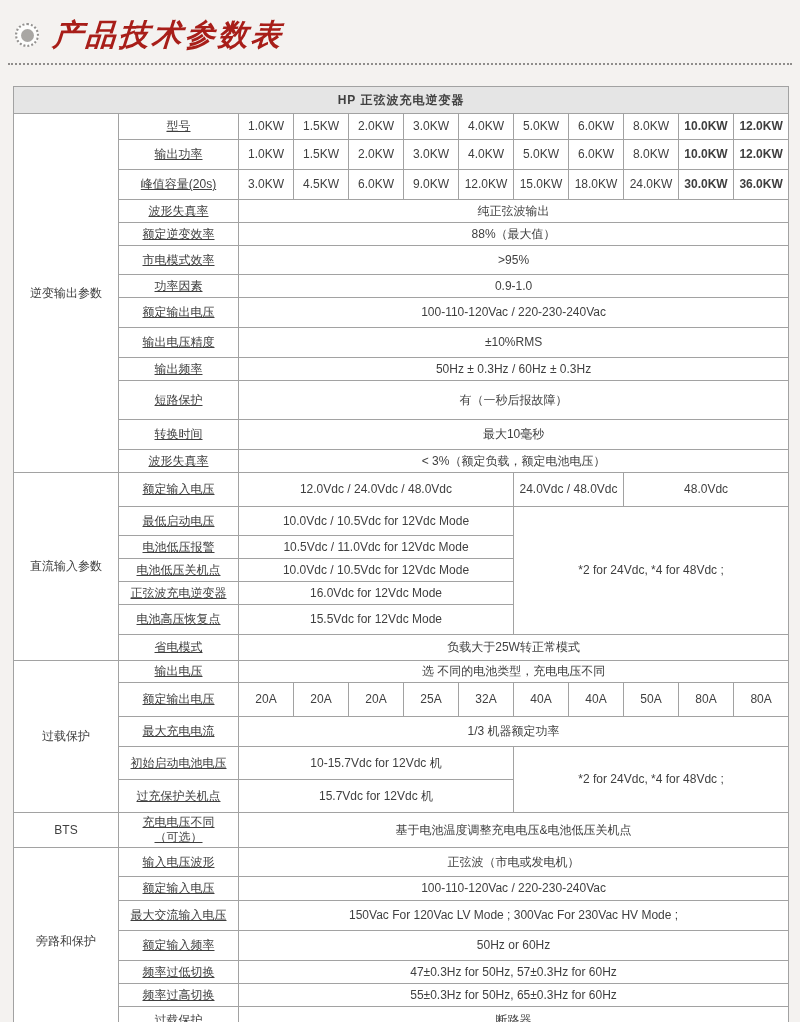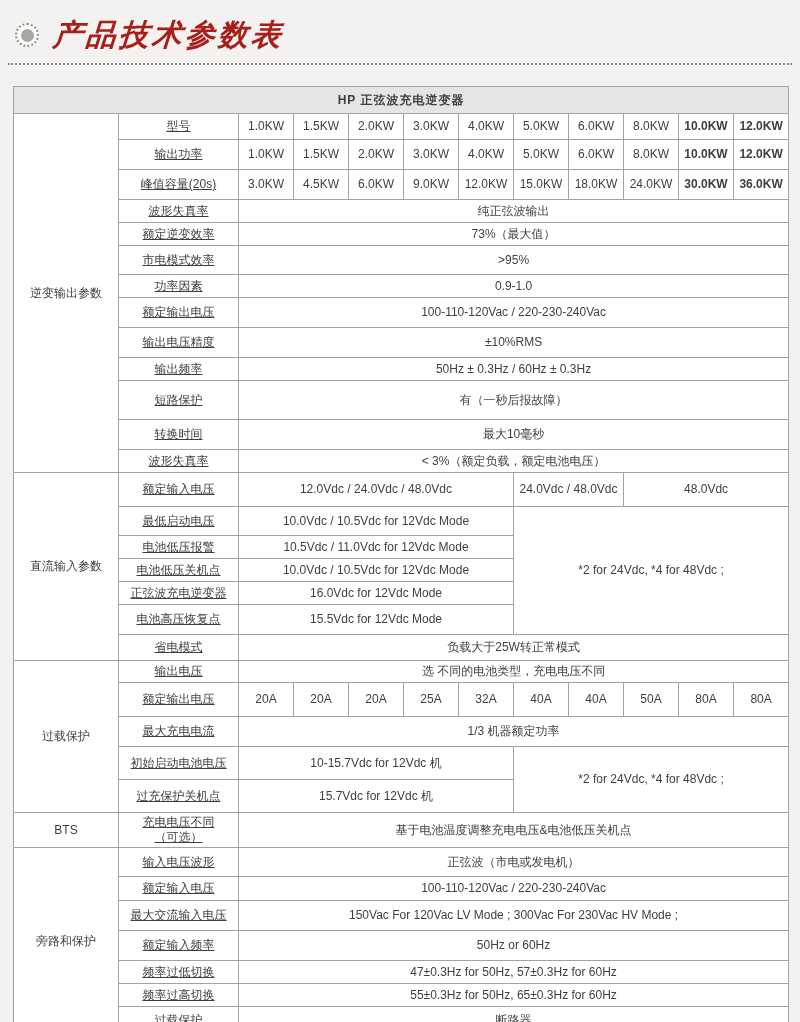--- a/index.html
+++ b/index.html
@@ -132,21 +132,21 @@
       <td>24.0KW</td>
       <td class="b">30.0KW</td>
       <td class="b">36.0KW</td>
     </tr>
     <tr style="height:23px">
       <td class="p">波形失真率</td>
       <td colspan="10">纯正弦波输出</td>
     </tr>
     <tr style="height:23px">
       <td class="p">额定逆变效率</td>
-      <td colspan="10">73%（最大值）</td>
+      <td colspan="10">88%（最大值）</td>
     </tr>
     <tr style="height:29px">
       <td class="p">市电模式效率</td>
       <td colspan="10">&gt;95%</td>
     </tr>
     <tr style="height:23px">
       <td class="p">功率因素</td>
       <td colspan="10">0.9-1.0</td>
     </tr>
     <tr style="height:30px">

